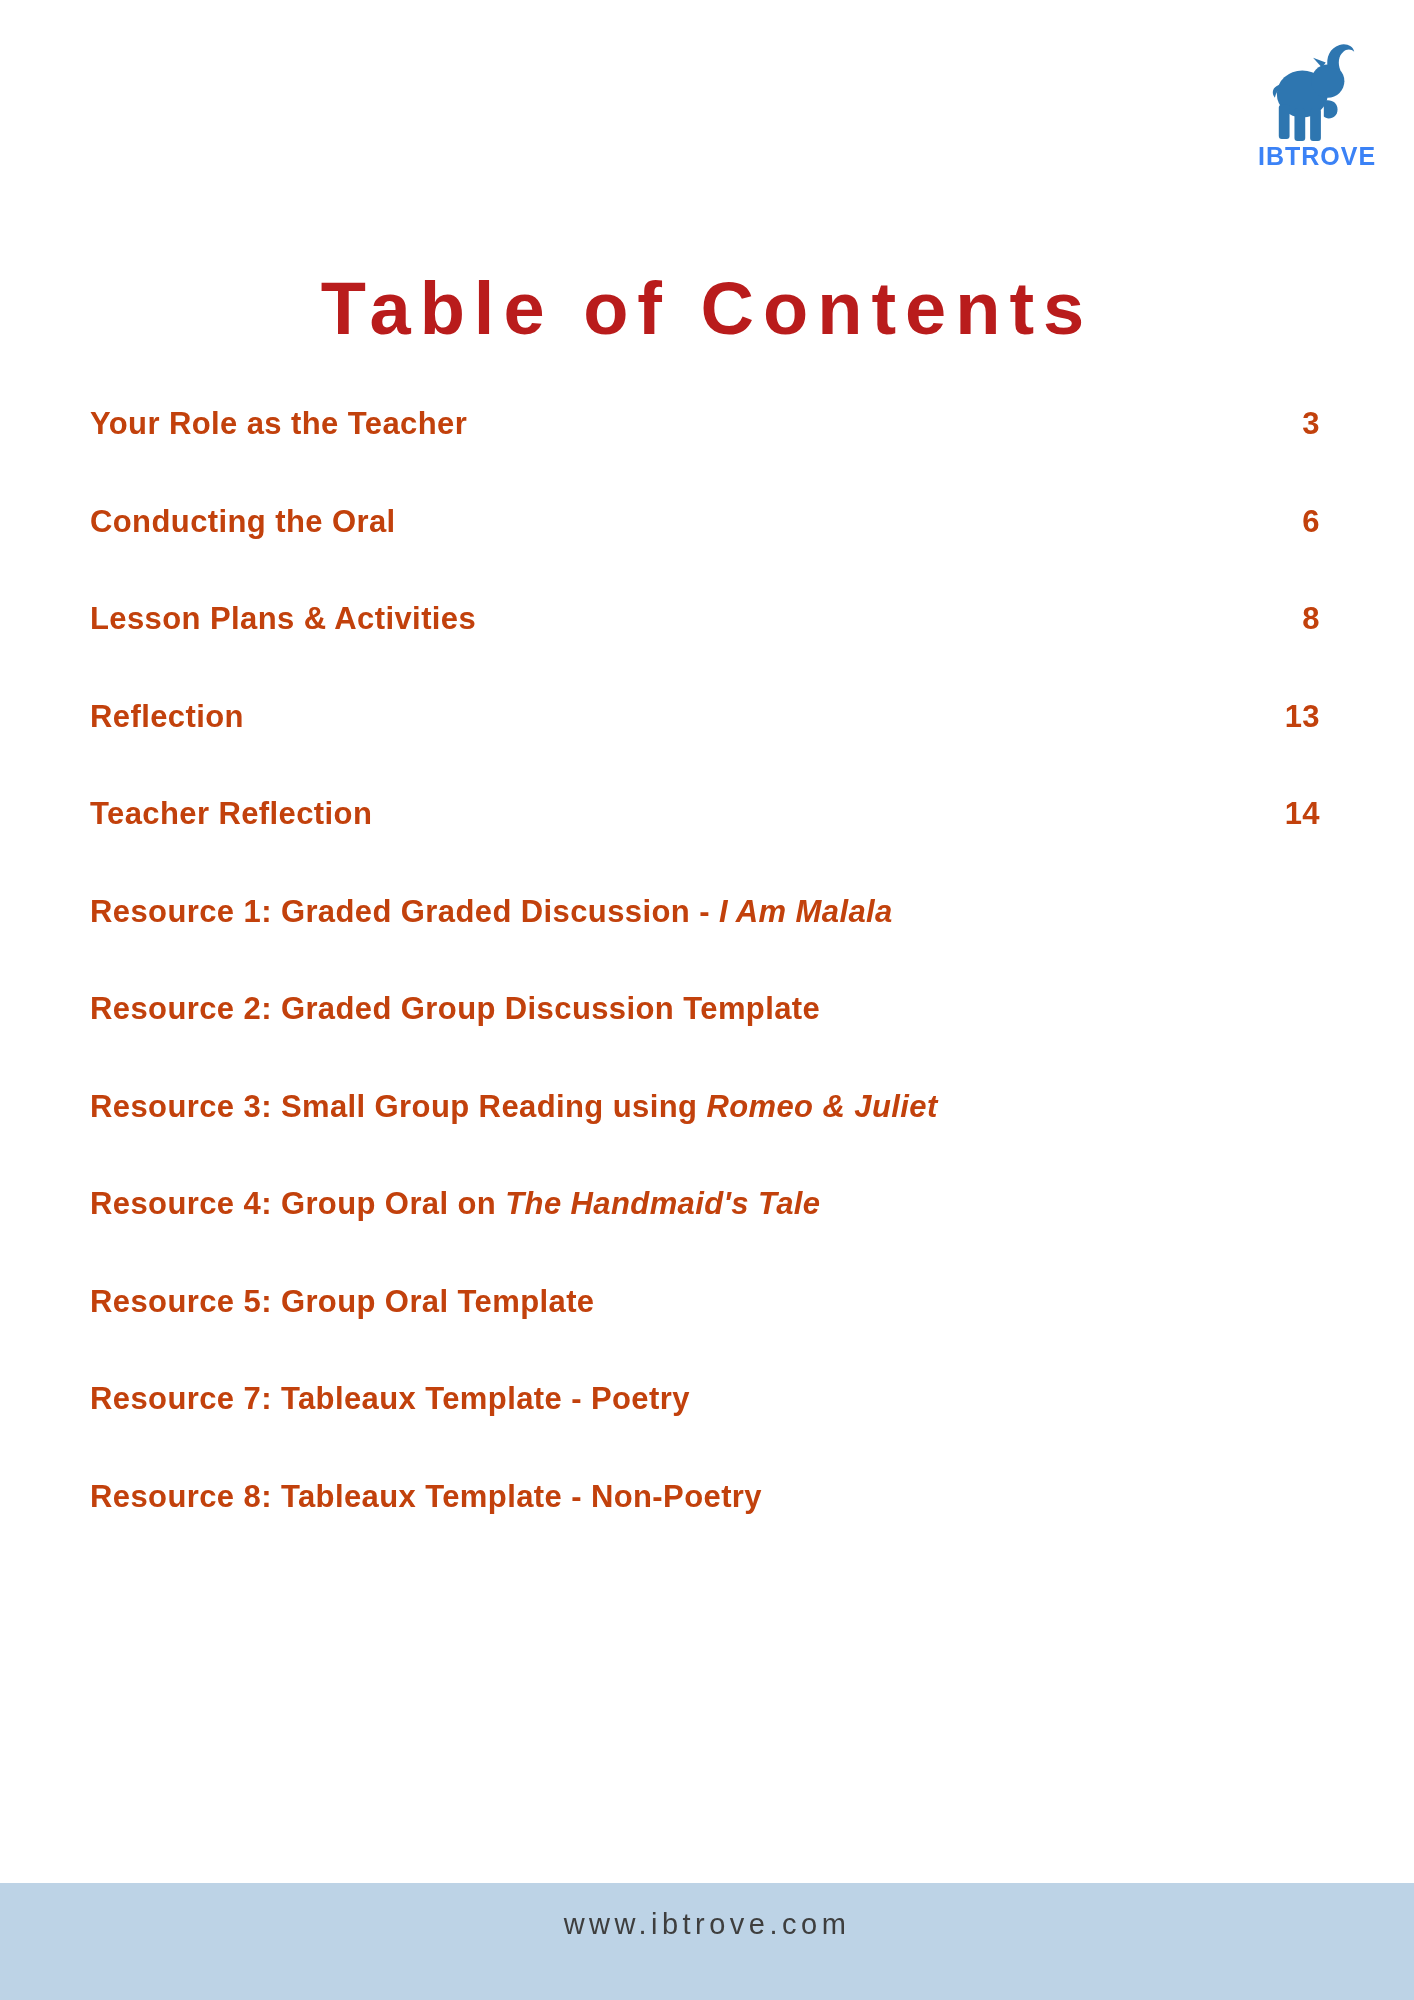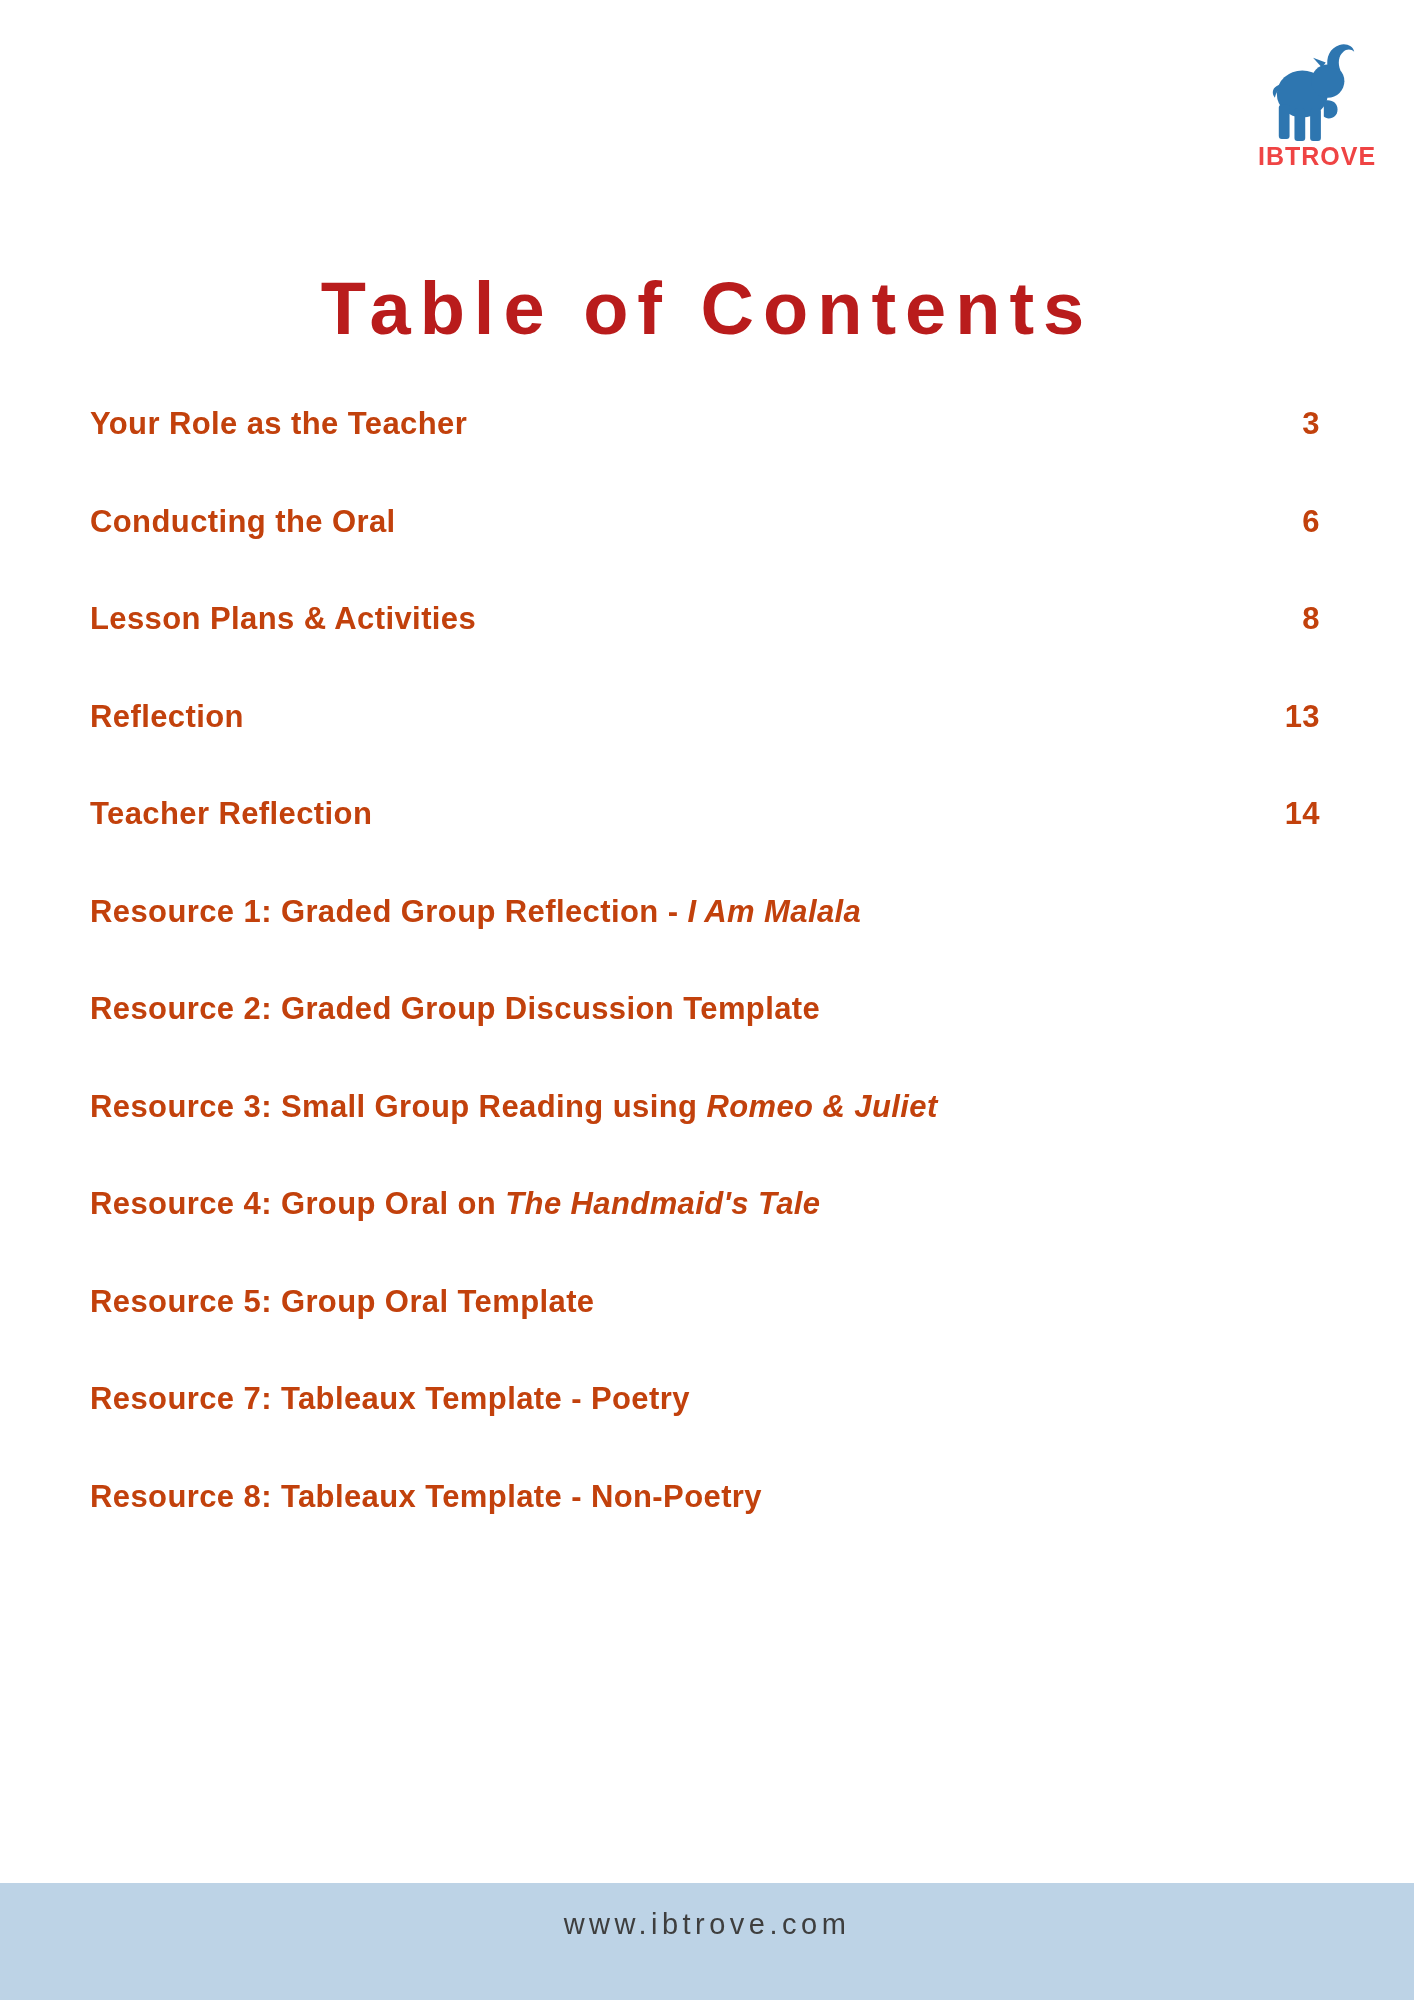--- a/index.html
+++ b/index.html
@@ -15,21 +15,21 @@
   
   .logo {
     position: absolute;
     top: 36px;
     right: 40px;
     width: 116px;
     text-align: center;
   }
   .logo svg { width: 94px; height: 108px; display: block; margin: 0 auto; }
   .brand {
-    color: #ef4444;
+    color: #3b82f6;
     font-weight: 800;
     font-size: 25px;
     letter-spacing: 1px;
     margin-top: 0px;
     line-height: 1;
   }
 
   
   .title {
     position: absolute;
@@ -139,21 +139,21 @@
       <div class="label"><span>Reflection</span></div>
       <div class="pagenum">13</div>
     </div>
 
     <div class="toc-row">
       <div class="label"><span>Teacher Reflection</span></div>
       <div class="pagenum">14</div>
     </div>
 
     <div class="toc-row">
-      <div class="label"><span>Resource 1: Graded Group Reflection - </span><em>I Am Malala</em></div>
+      <div class="label"><span>Resource 1: Graded Graded Discussion - </span><em>I Am Malala</em></div>
       <div class="pagenum"></div>
     </div>
 
     <div class="toc-row">
       <div class="label"><span>Resource 2: Graded Group Discussion Template</span></div>
       <div class="pagenum"></div>
     </div>
 
     <div class="toc-row">
       <div class="label"><span>Resource 3: Small Group Reading using </span><em>Romeo &amp; Juliet</em></div>

